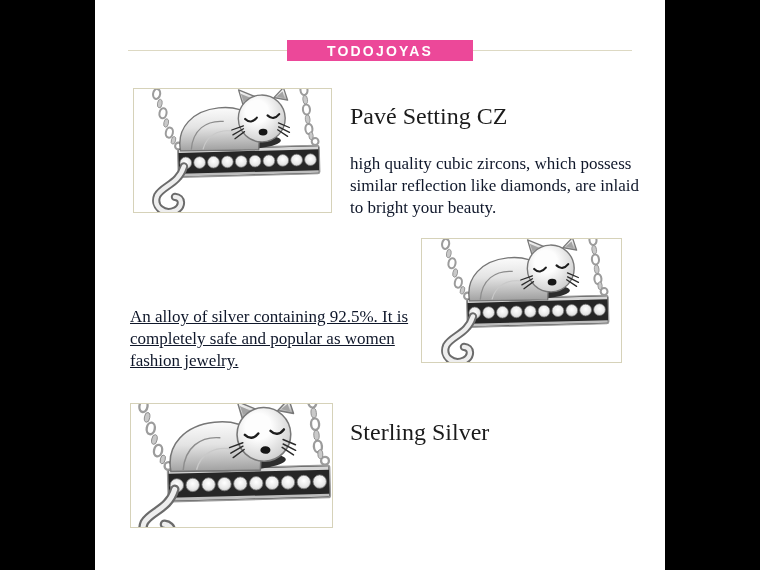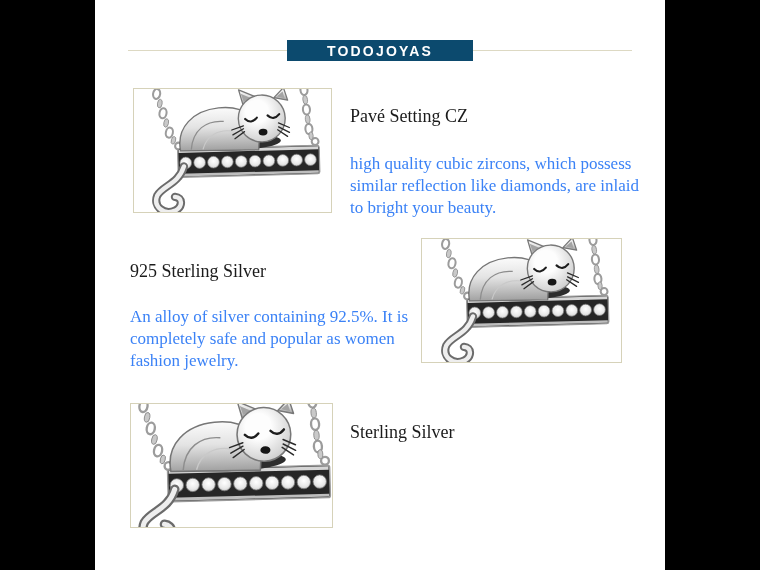--- a/index.html
+++ b/index.html
@@ -10,48 +10,48 @@
   }
   .letterbox{position:absolute;top:0;height:570px;background:#000000;}
   .letterbox.left{left:0;width:95px;}
   .letterbox.right{left:665px;width:95px;}
   .canvas{position:absolute;left:95px;top:0;width:570px;height:570px;background:#ffffff;}
 
   
   .rule{position:absolute;left:33px;top:50px;width:504px;height:1px;background:#ddd9c3;}
   .brand-box{
     position:absolute;left:192px;top:40px;width:186px;height:21px;
-    background:#0c4a6e;display:flex;align-items:center;justify-content:center;
+    background:#ec4899;display:flex;align-items:center;justify-content:center;
   }
   .brand-box span{
     font-family:"Liberation Sans","DejaVu Sans",sans-serif;
     font-weight:bold;font-size:14px;letter-spacing:2.2px;color:#ffffff;
   }
 
   
   .photo{
     position:absolute;background:#ffffff;border:1px solid #d6d2b9;box-sizing:border-box;
   }
   .photo svg{display:block;width:100%;height:100%;}
   .photo-1{left:38px;top:88px;width:199px;height:125px;}
   .photo-2{left:326px;top:238px;width:201px;height:125px;}
   .photo-3{left:35px;top:403px;width:203px;height:125px;}
 
   
   .heading{
-    position:absolute;font-size:18px;line-height:28px;color:#1b1b1b;
+    position:absolute;font-size:24px;line-height:28px;color:#1b1b1b;
     white-space:nowrap;font-weight:normal;margin:0;
   }
   .body-text{
-    position:absolute;font-size:17px;line-height:22px;color:#3b82f6;
+    position:absolute;font-size:17px;line-height:22px;color:#0f172a;
   }
   .h-1{left:255px;top:102px;}
   .b-1{left:255px;top:136px;width:300px;}
   .h-2{left:35px;top:257px;}
-  .b-2{left:35px;top:289px;width:290px;}
+  .b-2{left:35px;top:289px;width:290px;text-decoration:underline;}
   .h-3{left:255px;top:418px;}
   .b-3{left:255px;top:450px;width:300px;}
 
   .svg-defs{position:absolute;width:0;height:0;overflow:hidden;}
 </style>
 </head>
 <body>
 
 <svg class="svg-defs" aria-hidden="true">
   <defs>
@@ -160,21 +160,20 @@
     </div>
 
     <div class="photo photo-1">
       <svg viewBox="0 0 200 126">
         <use href="#cat-necklace-art"></use>
       </svg>
     </div>
     <h2 class="heading h-1">Pavé Setting CZ</h2>
     <p class="body-text b-1">high quality cubic zircons, which possess similar reflection like diamonds, are inlaid to bright your beauty.</p>
 
-    <h2 class="heading h-2">925 Sterling Silver</h2>
     <p class="body-text b-2">An alloy of silver containing 92.5%. It is completely safe and popular as women fashion jewelry.</p>
     <div class="photo photo-2">
       <svg viewBox="0 0 200 126">
         <use href="#cat-necklace-art"></use>
       </svg>
     </div>
 
     <div class="photo photo-3">
       <svg viewBox="12 3 178 110">
         <use href="#cat-necklace-art"></use>

